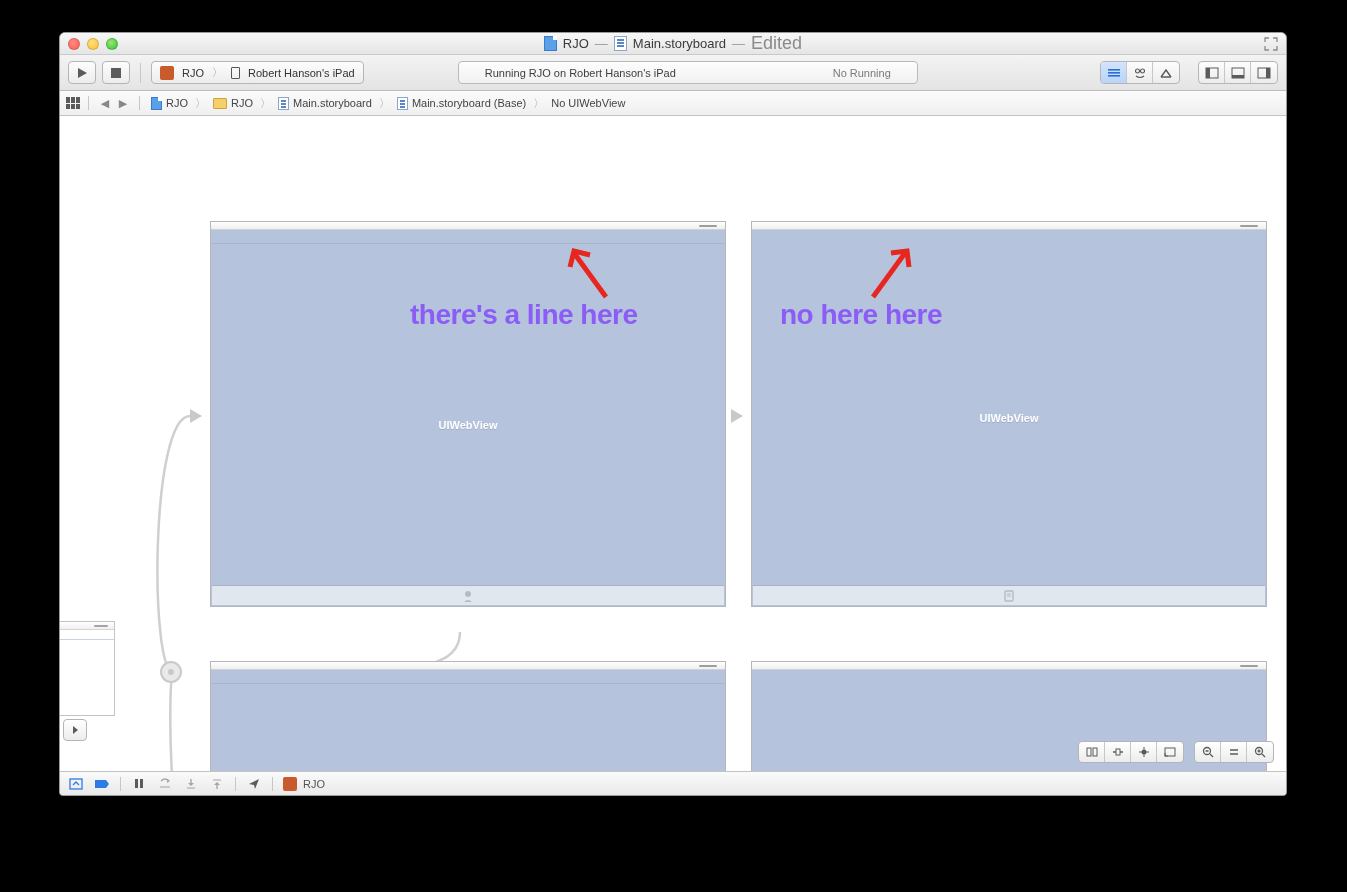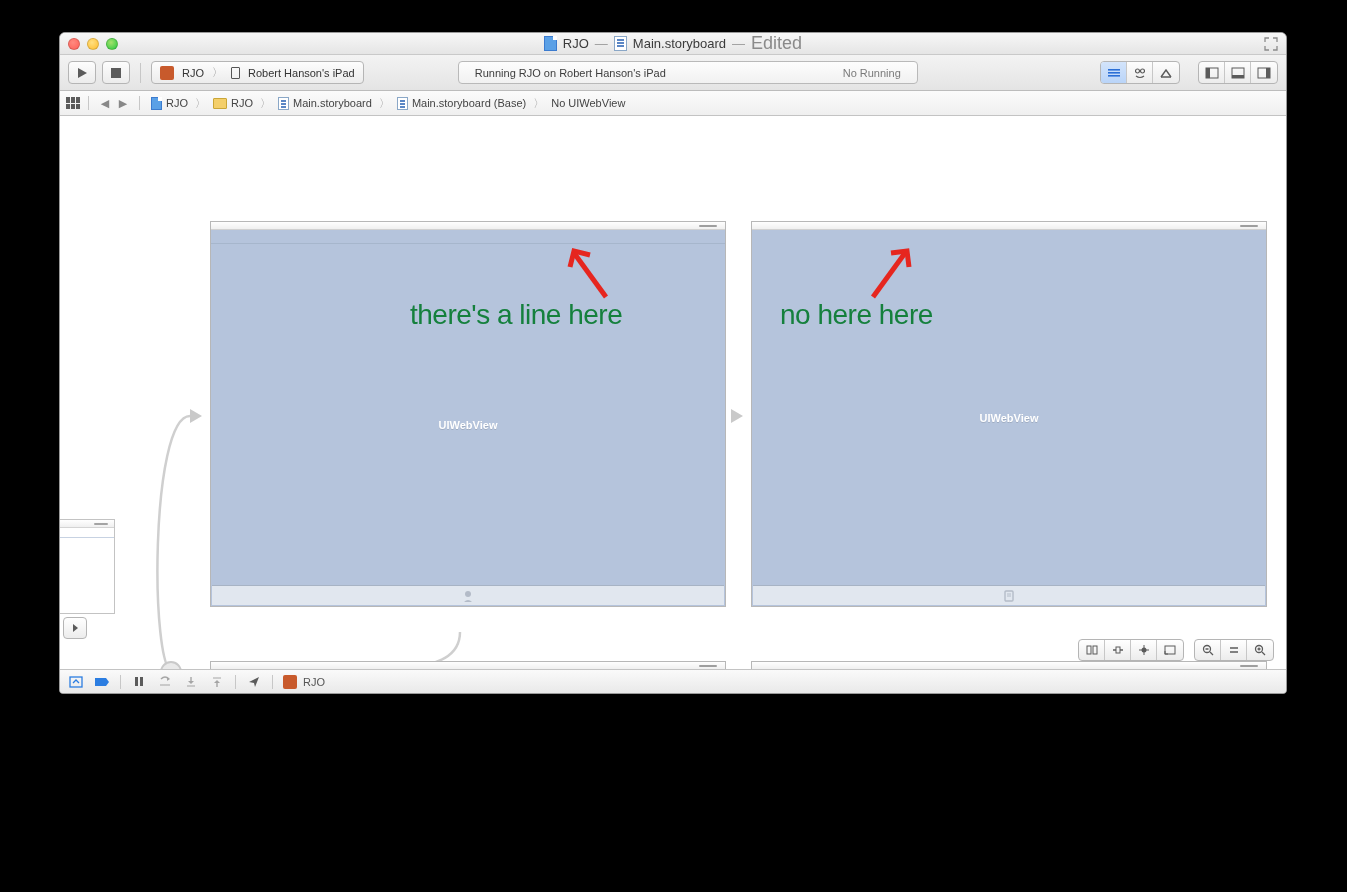--- a/index.html
+++ b/index.html
@@ -7,21 +7,21 @@
     background: #000;
     font-family: "Lucida Grande", "Helvetica Neue", Arial, sans-serif;
     font-size: 11px;
     width: 1347px;
     height: 892px;
     position: relative;
   }
   .window {
     position: absolute;
     left: 59px; top: 32px;
-    width: 1228px; height: 662px;
+    width: 1228px; height: 764px;
     background: #ececec;
     border-radius: 6px 6px 4px 4px;
     box-shadow: 0 10px 40px rgba(0,0,0,0.6);
     overflow: hidden;
     border: 1px solid #9a9a9a;
     display: flex;
     flex-direction: column;
   }
   
   .titlebar {
@@ -65,21 +65,21 @@
     background:linear-gradient(#fdfdfd,#ececec);
     display:flex;align-items:center;justify-content:center;
     color:#555; padding:0 6px; font-size:11px;
   }
   .tb-sep{width:1px;height:20px;background:#c7c7c7;margin:0 4px;}
   .run-status{
     flex:0 0 460px; height:23px;
     border:1px solid #b9b9b9; border-radius:4px;
     background:linear-gradient(#fdfdfd,#f1f1f1);
     display:flex;align-items:center;justify-content:space-between;
-    padding:0 16px; color:#3d3d3d; margin:0 auto;
+    padding:0 26px; color:#3d3d3d; margin:0 auto;
   }
   .run-status .right{color:#7a7a7a;}
   .tb-right{margin-left:auto;display:flex;gap:4px;}
   .tb-group{display:flex;border:1px solid #b5b5b5;border-radius:4px;overflow:hidden;background:linear-gradient(#fdfdfd,#ececec);}
   .tb-group .seg{width:26px;height:21px;display:flex;align-items:center;justify-content:center;border-right:1px solid #c7c7c7;}
   .tb-group .seg:last-child{border-right:none;}
   .tb-group .seg.active{background:linear-gradient(#d3e4fb,#b9d4f8);}
   .scheme-box{height:23px;border:1px solid #b5b5b5;border-radius:4px;background:linear-gradient(#fdfdfd,#ececec);display:flex;align-items:center;padding:0 8px;gap:8px;color:#333;}
   .scheme-box .schsep{color:#999;}
   .app-ic{width:14px;height:14px;background:#c85a2c;border-radius:2px;}
@@ -108,21 +108,21 @@
   .scene .body{height:calc(100% - 8px);background:#b5c4dc;position:relative;}
   .scene .body.hasline{height:calc(100% - 22px);}
   .scene .uiweb{position:absolute;left:0;right:0;top:50%;transform:translateY(-50%);text-align:center;color:#fff;font-weight:bold;font-size:11px;text-shadow:0 1px 0 rgba(0,0,0,.12);}
   .scene .tabbar{position:absolute;left:1px;right:1px;bottom:1px;height:20px;background:#e1e7ef;border-top:1px solid #a7b3c4;display:flex;align-items:center;justify-content:center;}
   .scene .tabbar .tabic{width:14px;height:14px;opacity:.45;}
   .scene-title{position:absolute;height:17px;background:linear-gradient(#545454,#2c2c2c);border:1px solid #222;border-radius:3px;color:#fff;font-size:11px;display:flex;align-items:center;justify-content:center;}
   .arrow-head{position:absolute;width:0;height:0;border-top:7px solid transparent;border-bottom:7px solid transparent;border-left:12px solid #c9c9c9;}
   .start-circle{position:absolute;width:22px;height:22px;border:2px solid #c9c9c9;border-radius:50%;background:#e9e9e9;display:flex;align-items:center;justify-content:center;}
   .start-circle::after{content:"";width:6px;height:6px;background:#c9c9c9;border-radius:50%;}
   
-  .annot{position:absolute;color:#15803d;font-weight:400;font-size:28px;font-family:"Helvetica Neue",Arial,sans-serif;letter-spacing:-0.5px;}
+  .annot{position:absolute;color:#8b5cf6;font-weight:700;font-size:28px;font-family:"Helvetica Neue",Arial,sans-serif;letter-spacing:-0.5px;}
   .annot-arrow{position:absolute;}
   
   .peek{position:absolute;left:-5px;bottom:55px;width:60px;height:95px;background:#fff;border:1px solid #c3c3c3;}
   .peek .pt{height:8px;background:linear-gradient(#fff,#f0f0f0);border-bottom:1px solid #d4d4d4;position:relative;}
   .peek .pt .sp{position:absolute;right:6px;top:3px;width:14px;height:2px;background:#a4a4a4;border-radius:2px;}
   .peek .line{height:10px;border-bottom:1px solid #c7d2e2;}
   .peek-btn{position:absolute;left:3px;bottom:30px;width:24px;height:22px;border:1px solid #b5b5b5;border-radius:4px;background:linear-gradient(#fff,#ececec);display:flex;align-items:center;justify-content:center;}
   
   .canvas-ctrl{position:absolute;right:12px;bottom:8px;display:flex;gap:10px;}
   .canvas-ctrl .grp{display:flex;border:1px solid #b5b5b5;border-radius:4px;background:linear-gradient(#fff,#ececec);overflow:hidden;}

